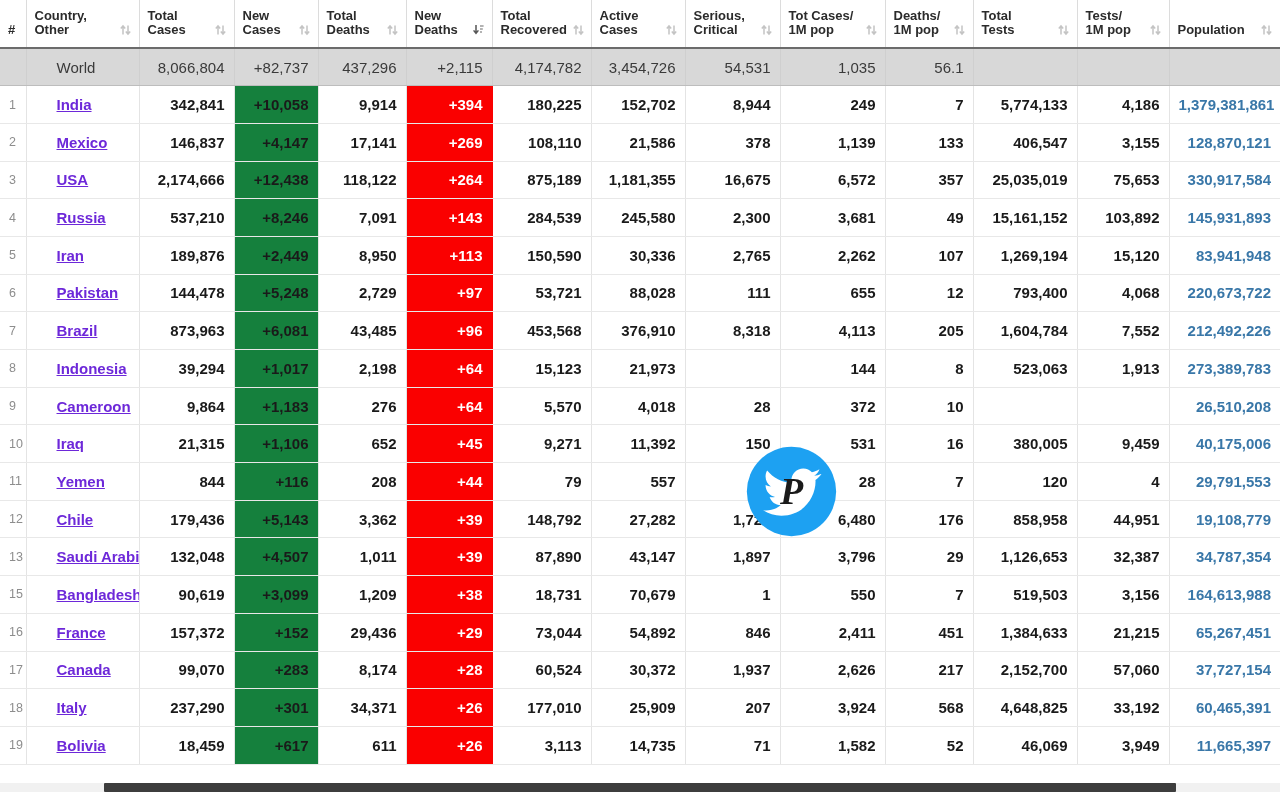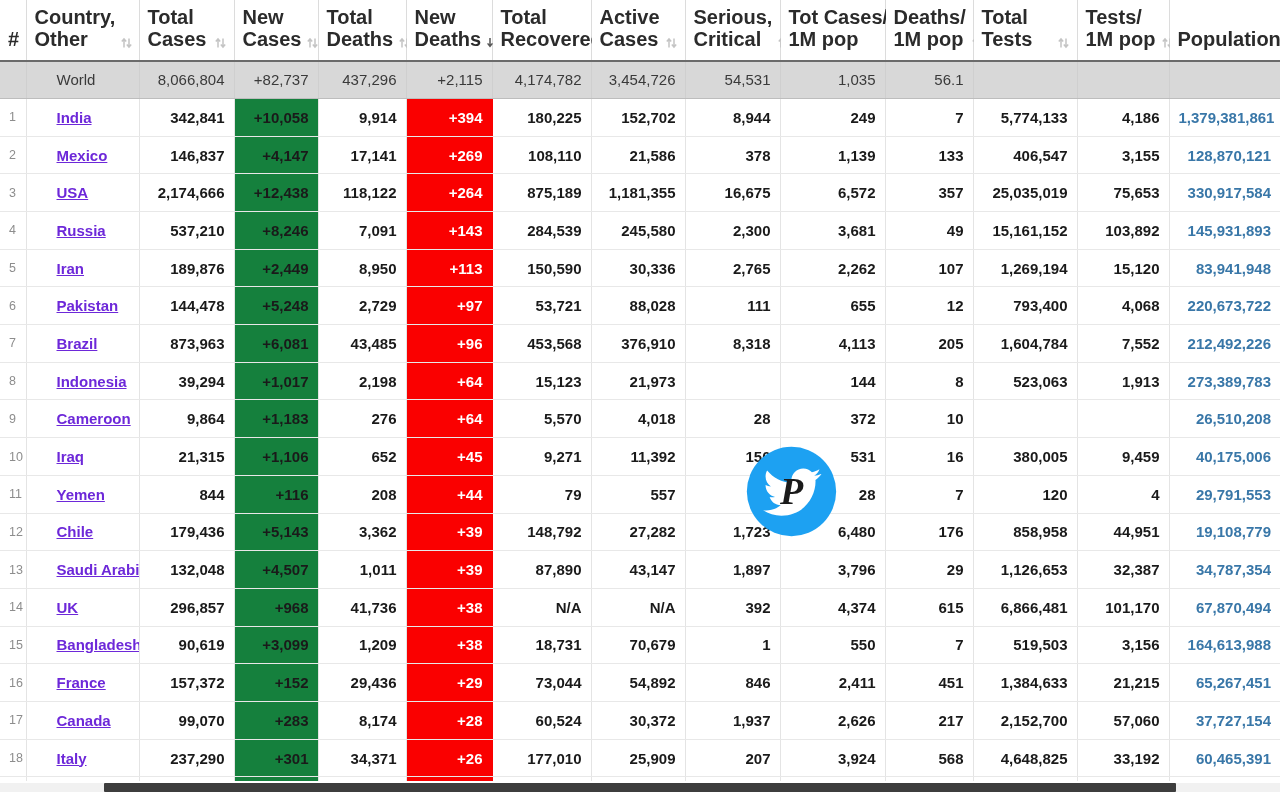--- a/index.html
+++ b/index.html
@@ -29,21 +29,21 @@
 
   
   thead th {
     vertical-align: bottom;
     padding: 6px 8px 9px 8px;
     height: 48px;
     background: #ffffff;
     border-right: 1px solid #dcdcdc;
     border-bottom: 2px solid #6b6b6b;
     font-weight: bold;
-    font-size: 20px;
+    font-size: 13px;
     color: #2b2b2b;
     line-height: 1.12;
     text-align: left;
     position: relative;
     white-space: nowrap;
   }
   thead th:last-child { border-right: none; margin-left: 36px; }
   thead th.col-hash {
     text-align: left;
     padding-left: 8px;
@@ -573,36 +573,20 @@
             <td class="c-recov">87,890</td>
             <td class="c-active">43,147</td>
             <td class="c-serious">1,897</td>
             <td class="c-cases1m">3,796</td>
             <td class="c-deaths1m">29</td>
             <td class="c-tests">1,126,653</td>
             <td class="c-tests1m">32,387</td>
             <td class="c-pop">34,787,354</td>
           </tr>
           <tr>
-            <td class="c-rank">14</td>
-            <td class="c-country"><a href="#">UK</a></td>
-            <td class="c-total">296,857</td>
-            <td class="c-newcases">+968</td>
-            <td class="c-deaths">41,736</td>
-            <td class="c-newdeaths">+38</td>
-            <td class="c-recov">N/A</td>
-            <td class="c-active">N/A</td>
-            <td class="c-serious">392</td>
-            <td class="c-cases1m">4,374</td>
-            <td class="c-deaths1m">615</td>
-            <td class="c-tests">6,866,481</td>
-            <td class="c-tests1m">101,170</td>
-            <td class="c-pop">67,870,494</td>
-          </tr>
-          <tr>
             <td class="c-rank">15</td>
             <td class="c-country"><a href="#">Bangladesh</a></td>
             <td class="c-total">90,619</td>
             <td class="c-newcases">+3,099</td>
             <td class="c-deaths">1,209</td>
             <td class="c-newdeaths">+38</td>
             <td class="c-recov">18,731</td>
             <td class="c-active">70,679</td>
             <td class="c-serious">1</td>
             <td class="c-cases1m">550</td>

